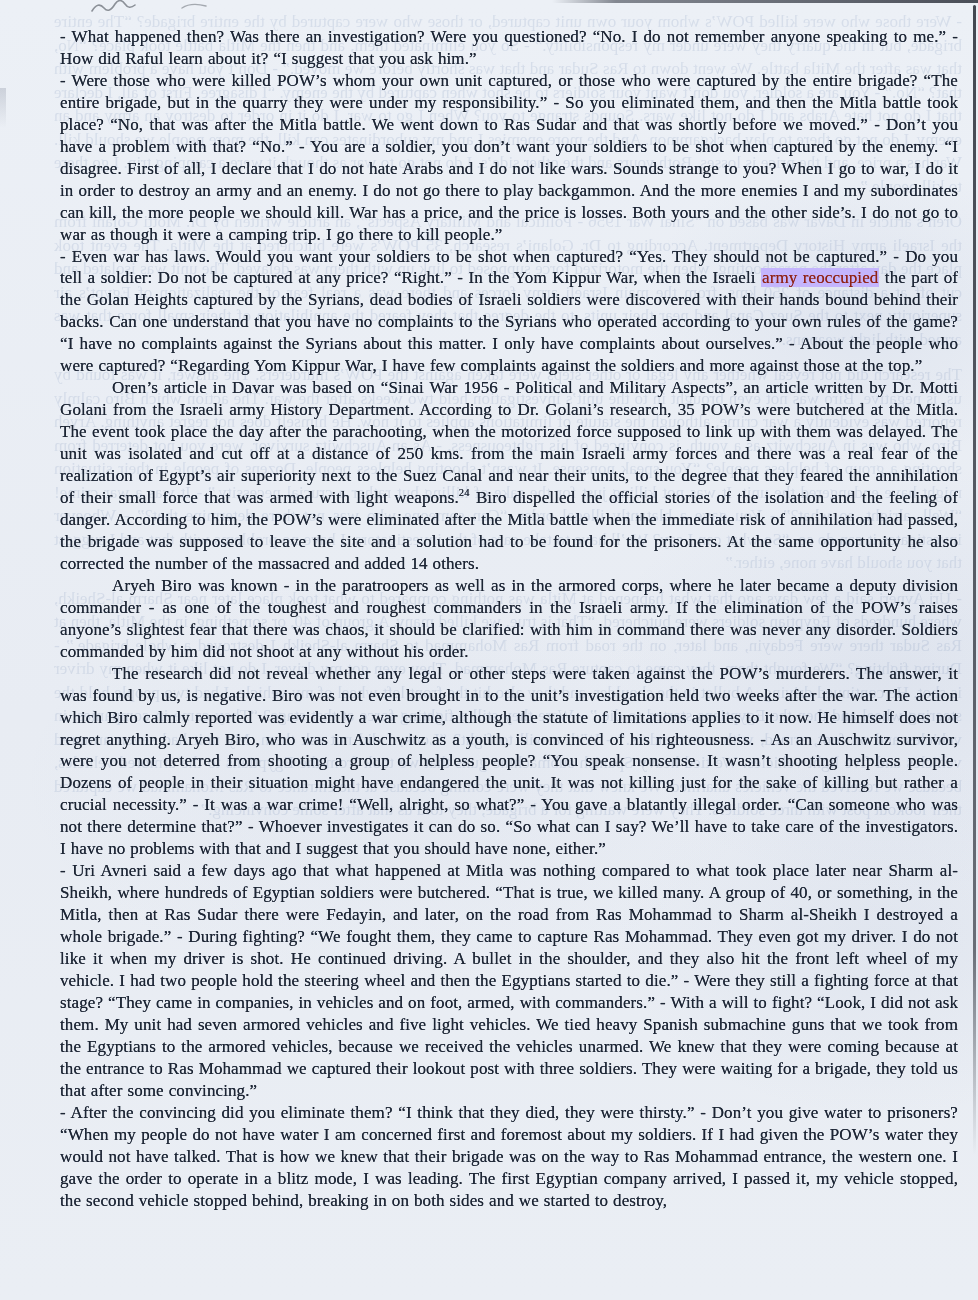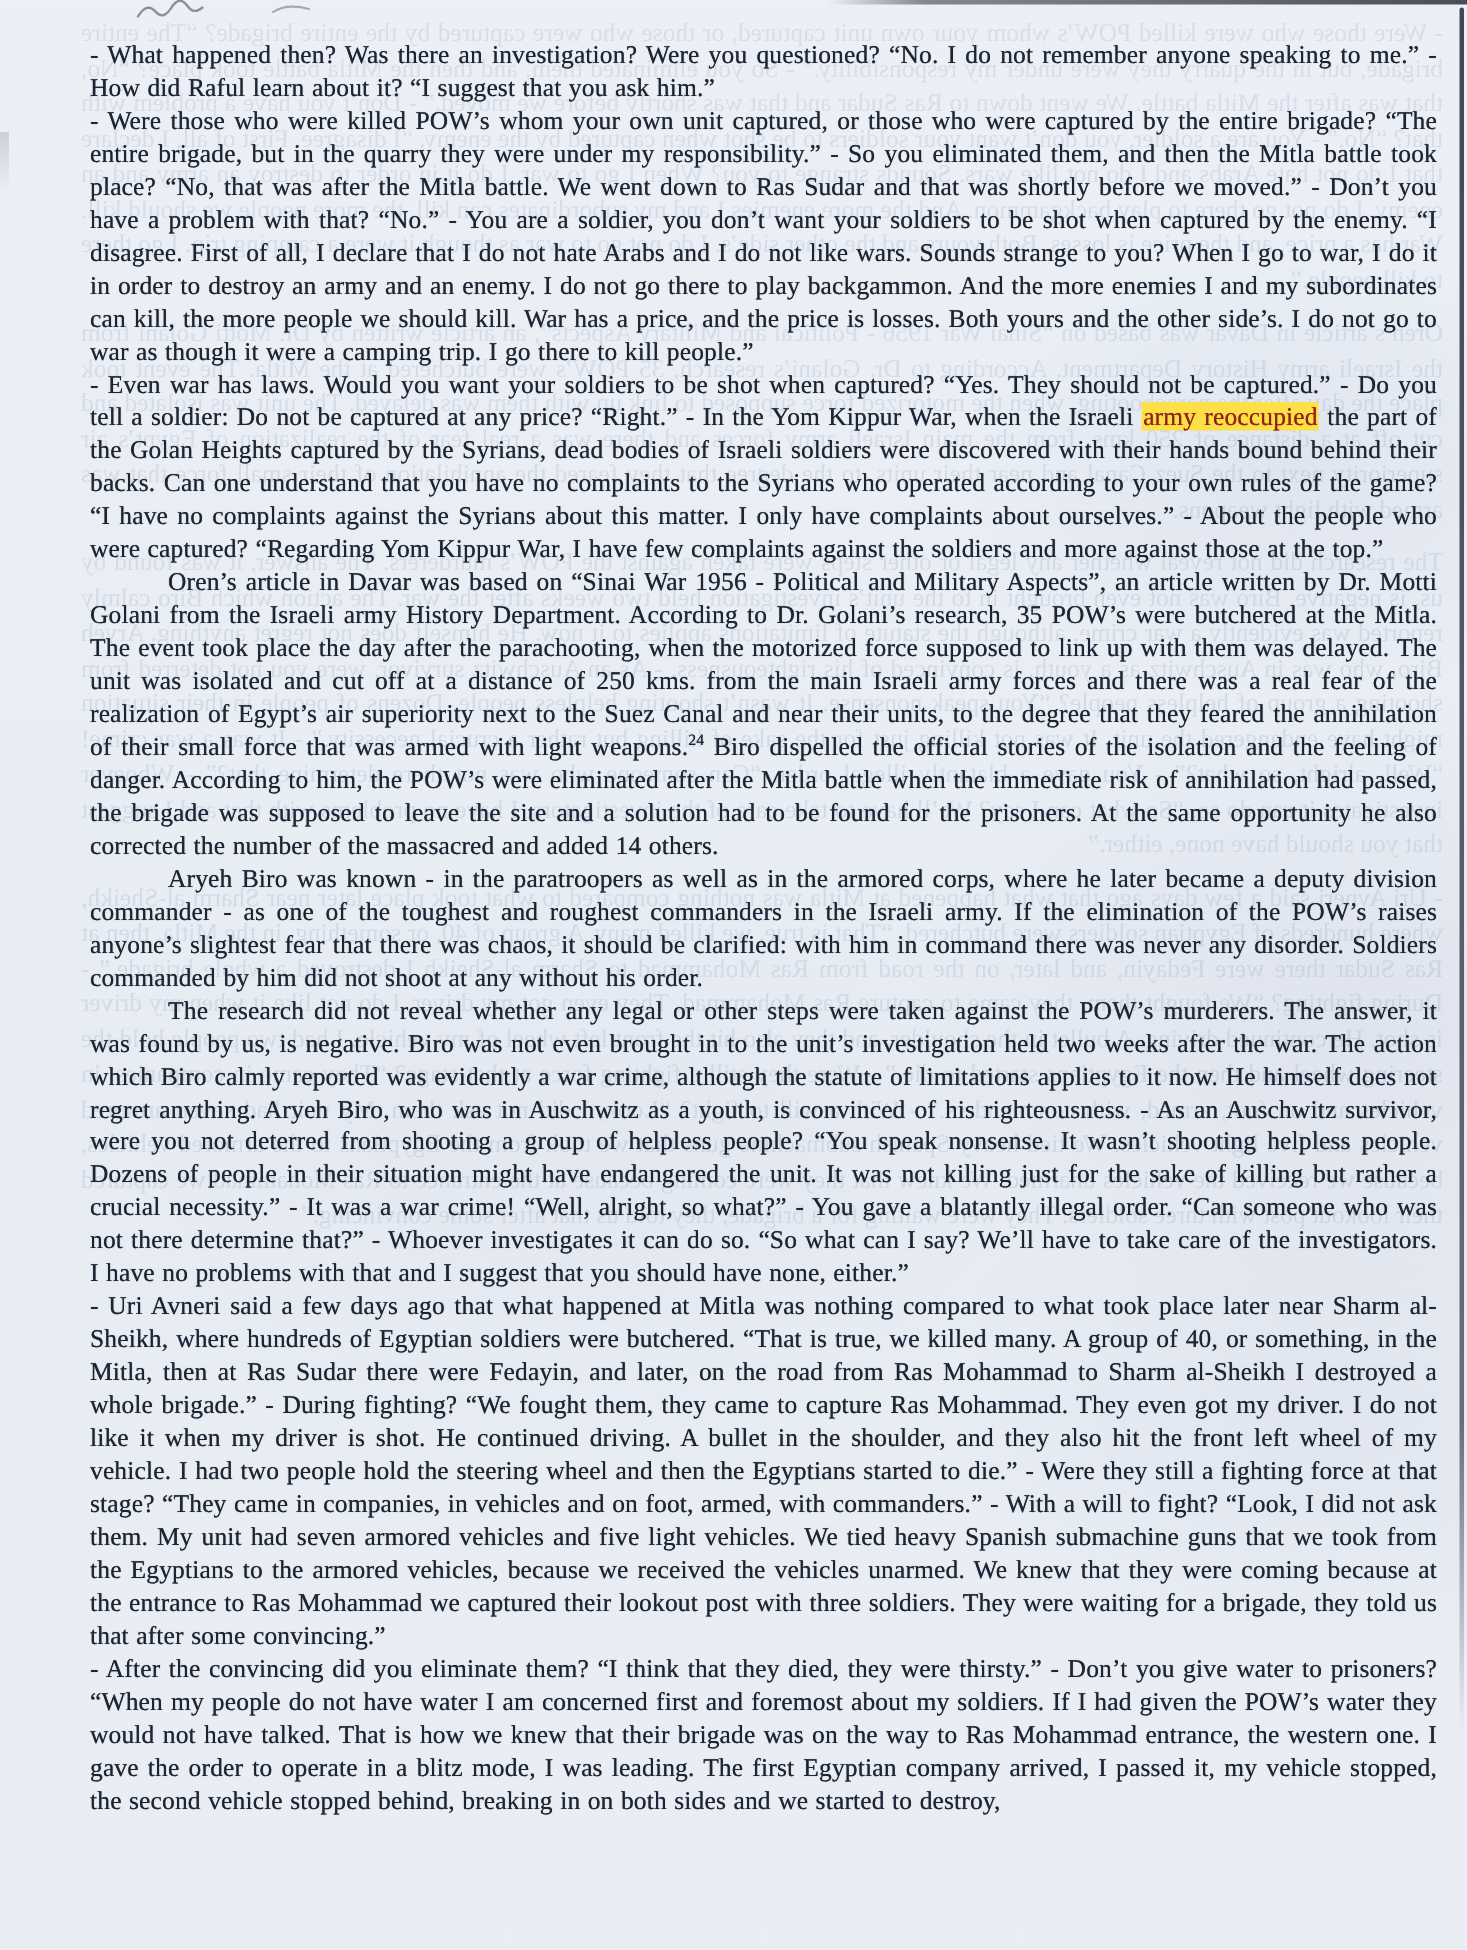--- a/index.html
+++ b/index.html
@@ -40,21 +40,21 @@
     line-height: 21.95px;
     text-align: justify;
     letter-spacing: 0.1px;
     word-spacing: 0.6px;
     text-shadow: 0 0 0.45px rgba(22, 30, 48, 0.85);
   }
   .textcol p { margin: 0; }
   .textcol p.ind { text-indent: 52px; }
 
   .hl {
-    background: #fde047;
+    background: #c4b5fd;
     color: #8f2214;
     text-shadow: 0 0 0.45px rgba(143, 34, 20, 0.8);
     padding: 0 1px;
   }
   sup.fn {
     font-size: 0.62em;
     vertical-align: super;
     line-height: 0;
   }
 

